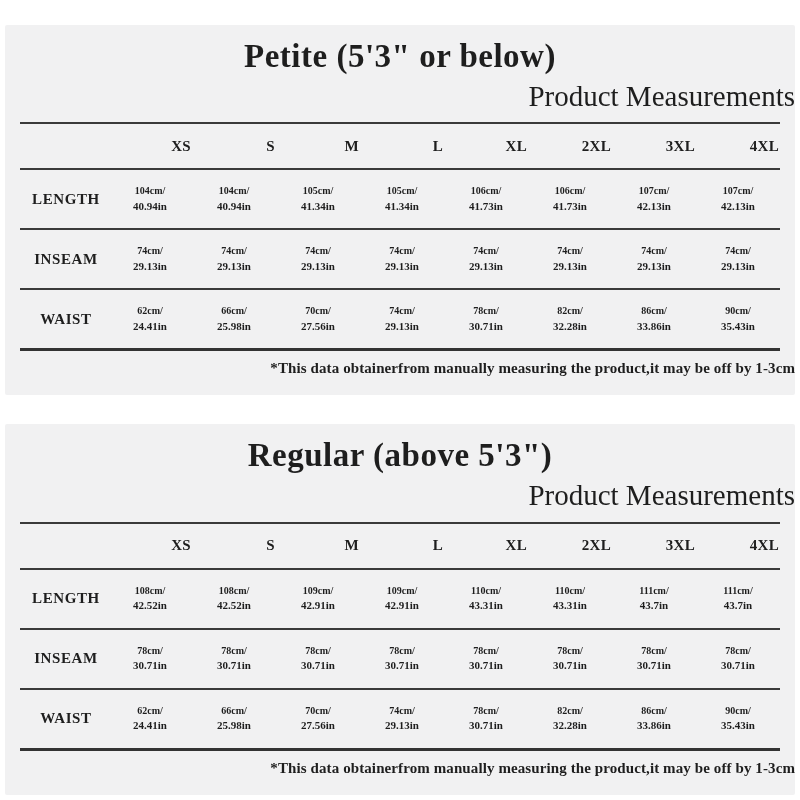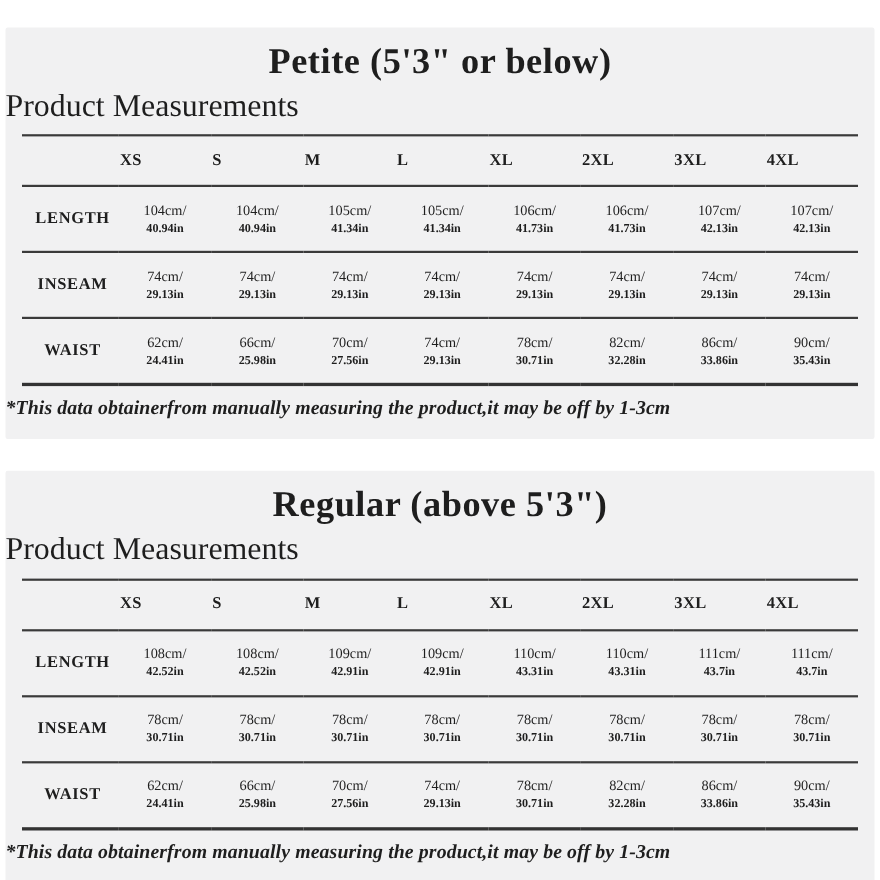--- a/index.html
+++ b/index.html
@@ -28,42 +28,42 @@
   .section-title {
     margin: 2px 0 0 0;
     text-align: center;
     font-size: 33px;
     font-weight: bold;
     letter-spacing: 0.5px;
     line-height: 1.2;
   }
   .section-subtitle {
     margin: 2px 0 0 0;
-    text-align: left;
+    text-align: right;
     font-size: 29px;
     font-weight: normal;
     line-height: 1.2;
   }
 
   table.measure {
     width: 760px;
     margin: 9px auto 0 auto;
     border-collapse: collapse;
     table-layout: fixed;
   }
   table.measure col.c-label { width: 88px; }
   table.measure col.c-size  { width: 84px; }
 
   table.measure thead th {
     border-top: 2px solid #3a3a3a;
     border-bottom: 2px solid #3a3a3a;
     height: 42px;
     font-size: 15px;
     font-weight: bold;
-    text-align: left;
+    text-align: right;
     vertical-align: middle;
     letter-spacing: 0.3px;
   }
   table.measure tbody th,
   table.measure tbody td {
     border-bottom: 2px solid #3a3a3a;
     height: 56px;
     vertical-align: middle;
   }
   table.measure tbody tr:last-child th,
@@ -73,38 +73,37 @@
   table.measure tbody th.row-label {
     text-align: center;
     padding-left: 5px;
     font-size: 15px;
     font-weight: bold;
     letter-spacing: 0.6px;
   }
   table.measure td.cell { text-align: center; padding: 0; }
   .cm-line {
     display: block;
-    font-size: 13px;
-    font-weight: normal;
+    font-size: 10px;
+    font-weight: bold;
     line-height: 1.45;
   }
   .in-line {
     display: block;
     font-size: 11px;
     font-weight: bold;
     line-height: 1.45;
   }
 
   .footnote {
     margin: 9px 0 0 0;
-    text-align: left;
-    font-size: 18px;
+    text-align: right;
+    font-size: 15px;
     font-weight: bold;
     letter-spacing: 0.1px;
-    font-style: italic;
   }
 </style>
 </head>
 <body>
 
 <section class="panel first">
   <h1 class="section-title">Petite (5'3" or below)</h1>
   <h2 class="section-subtitle">Product Measurements</h2>
 
   <table class="measure">

